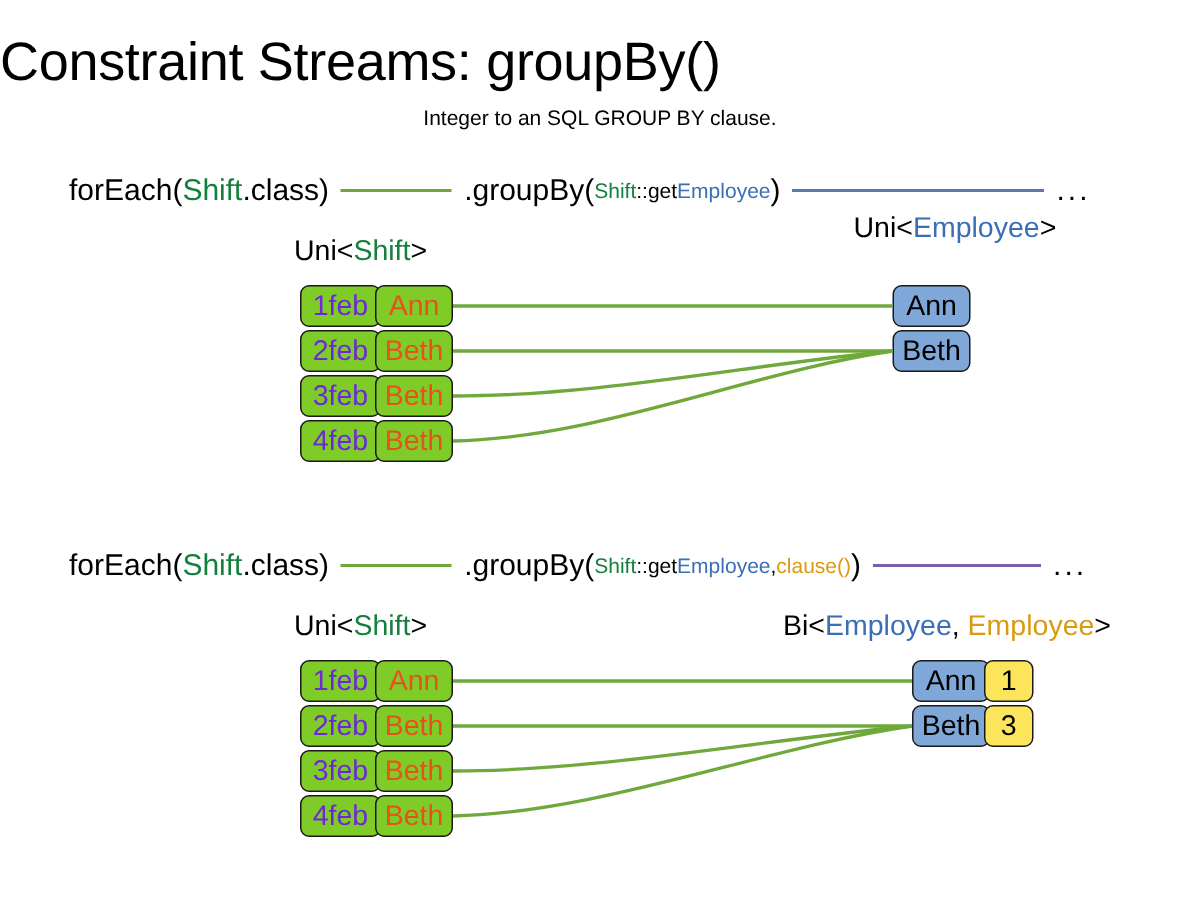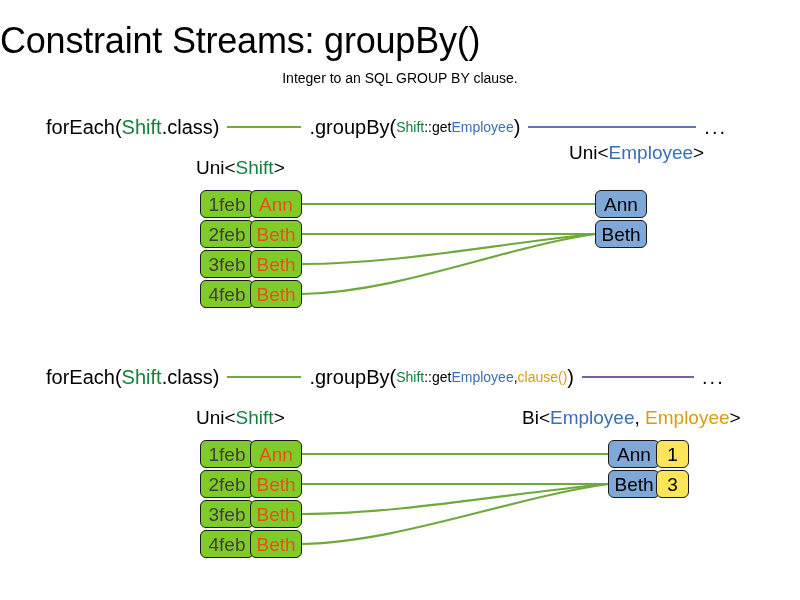--- a/index.html
+++ b/index.html
@@ -96,21 +96,21 @@
     border-radius: 6px;
     display: flex;
     align-items: center;
     justify-content: center;
     font-size: 19px;
     line-height: 1;
   }
   .cell-date {
     width: 54px;
     background: #7FCC28;
-    color: #404040;
+    color: #6d28d9;
   }
   .cell-name-green {
     flex: 1;
     margin-left: -4px;
     background: #7FCC28;
     color: #E8501E;
   }
   .emp-stack {
     position: absolute;
     width: 52px;

